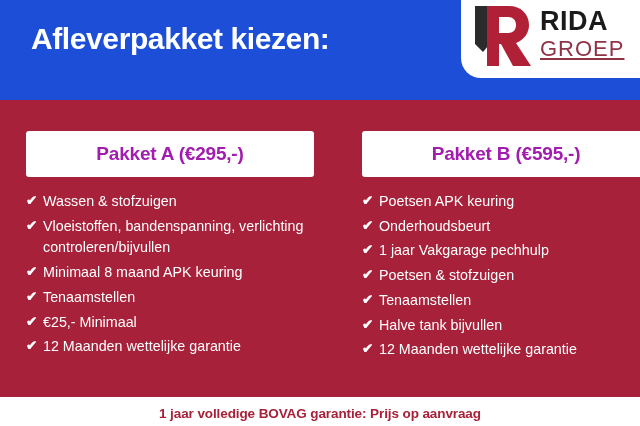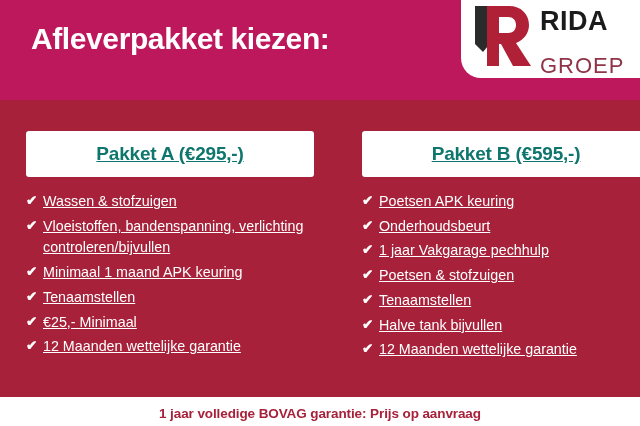--- a/index.html
+++ b/index.html
@@ -7,21 +7,21 @@
   body {
     font-family: "Liberation Sans", sans-serif;
     background:#a62139;
     position:relative;
     overflow:hidden;
   }
 
   
   #banner{
     position:absolute; left:0; top:0; width:640px; height:100px;
-    background:#be185d;
+    background:#1d4ed8;
   }
   #banner-title{
     position:absolute; left:31px; top:22px;
     font-size:30px; font-weight:bold; letter-spacing:-0.4px;
     color:#ffffff; white-space:nowrap;
   }
 
   
   #logo-panel{
     position:absolute; left:461px; top:-6px; width:186px; height:84px;
@@ -33,51 +33,50 @@
   }
   #logo-words{
     position:absolute; left:79px; top:14px;
   }
   #logo-rida{
     font-size:27px; font-weight:bold; color:#1b1b1b;
     letter-spacing:0.5px; line-height:1.0;
   }
   #logo-groep{
     font-size:22px; color:#8f3346; letter-spacing:1px;
-    line-height:1.15; margin-top:18px;
+    line-height:1.15; margin-top:1px;text-decoration:underline;
   }
 
   
   .column{ position:absolute; top:131px; }
   #column-a{ left:26px; width:288px; }
   #column-b{ left:362px; width:288px; }
 
   .pkg-header{
     background:#ffffff;
     height:46px;
     border-radius:3px;
     display:flex; align-items:center; justify-content:center;
   }
   .pkg-header-label{
-    color:#0f766e; font-size:19px; font-weight:bold; letter-spacing:-0.2px;
+    color:#a21caf; font-size:19px; font-weight:bold; letter-spacing:-0.2px;
     white-space:nowrap;
-    text-decoration:underline;
   }
 
   .feature-list{ list-style:none; margin-top:14px; }
   .feature-item{
     display:flex; align-items:flex-start;
     color:#ffffff; font-size:14.3px; line-height:1.52;
     margin-bottom:3px;
   }
   .check-icon{
     flex:0 0 auto; width:17px; color:#ffffff;
     font-size:13.5px; font-weight:bold; line-height:1.52;
   }
-  .feature-text{ flex:1 1 auto;text-decoration:underline; }
+  .feature-text{ flex:1 1 auto; }
 
   
   #footer-bar{
     position:absolute; left:0; top:397px; width:640px; height:33px;
     background:#ffffff;
     display:flex; align-items:center; justify-content:center;
   }
   #footer-text{
     color:#a62139; font-size:13.5px; font-weight:bold; letter-spacing:-0.1px;
     white-space:nowrap;
@@ -114,21 +113,21 @@
     <li class="feature-item">
       <span class="check-icon">✔</span>
       <span class="feature-text">Wassen &amp; stofzuigen</span>
     </li>
     <li class="feature-item">
       <span class="check-icon">✔</span>
       <span class="feature-text">Vloeistoffen, bandenspanning, verlichting controleren/bijvullen</span>
     </li>
     <li class="feature-item">
       <span class="check-icon">✔</span>
-      <span class="feature-text">Minimaal 1 maand APK keuring</span>
+      <span class="feature-text">Minimaal 8 maand APK keuring</span>
     </li>
     <li class="feature-item">
       <span class="check-icon">✔</span>
       <span class="feature-text">Tenaamstellen</span>
     </li>
     <li class="feature-item">
       <span class="check-icon">✔</span>
       <span class="feature-text">€25,- Minimaal</span>
     </li>
     <li class="feature-item">

